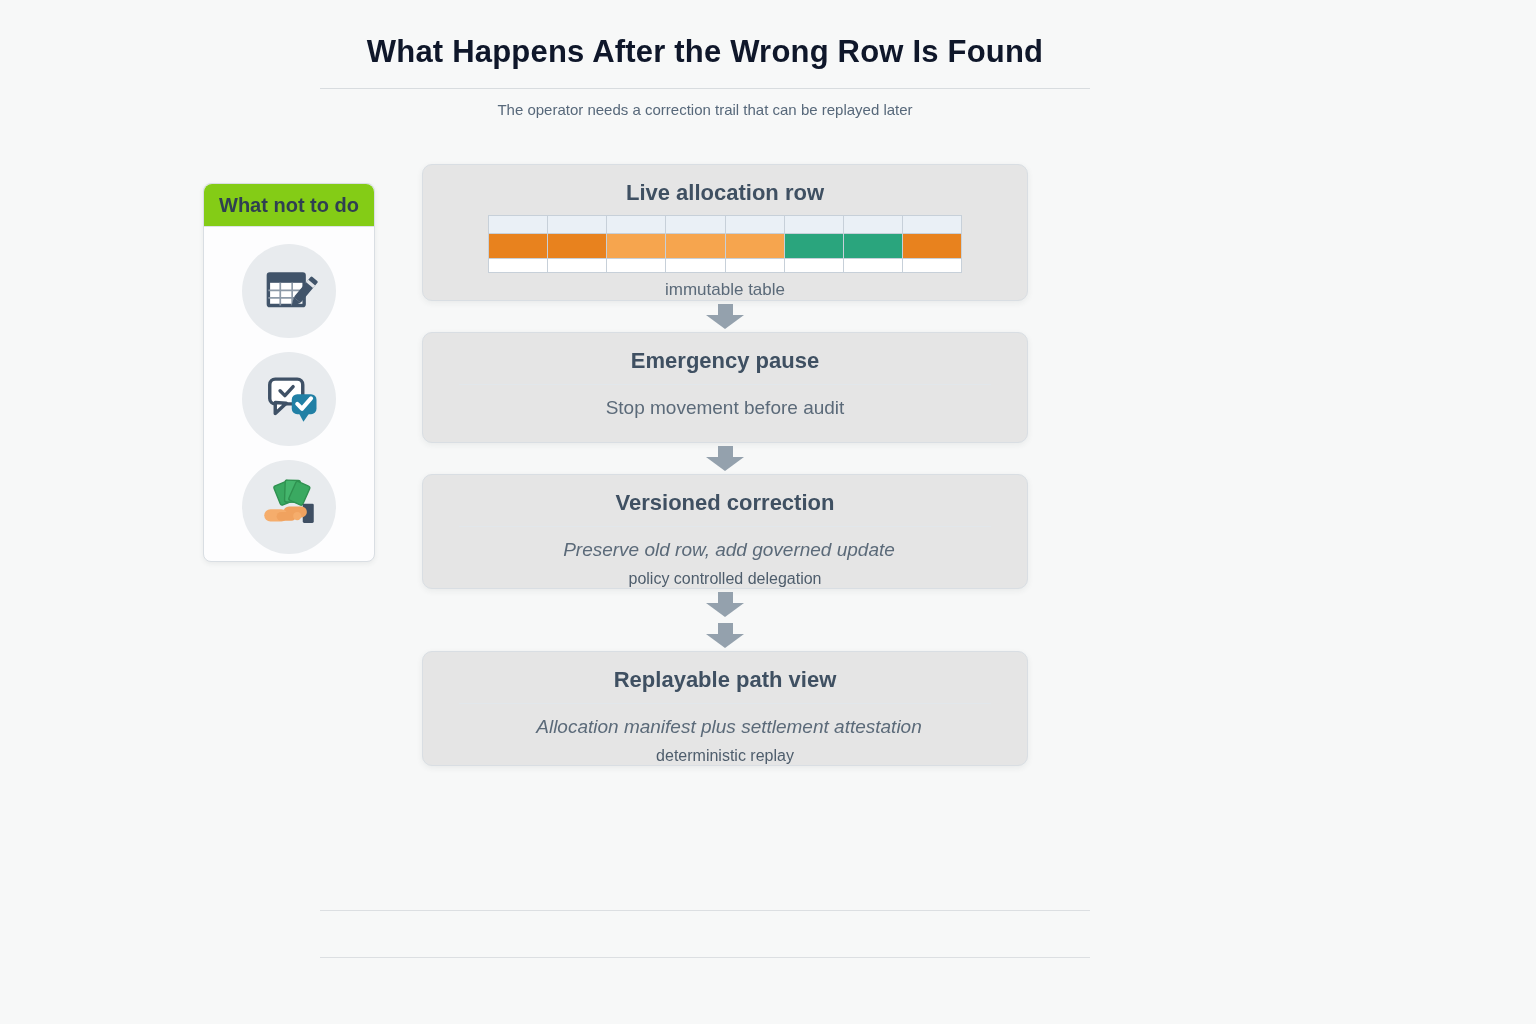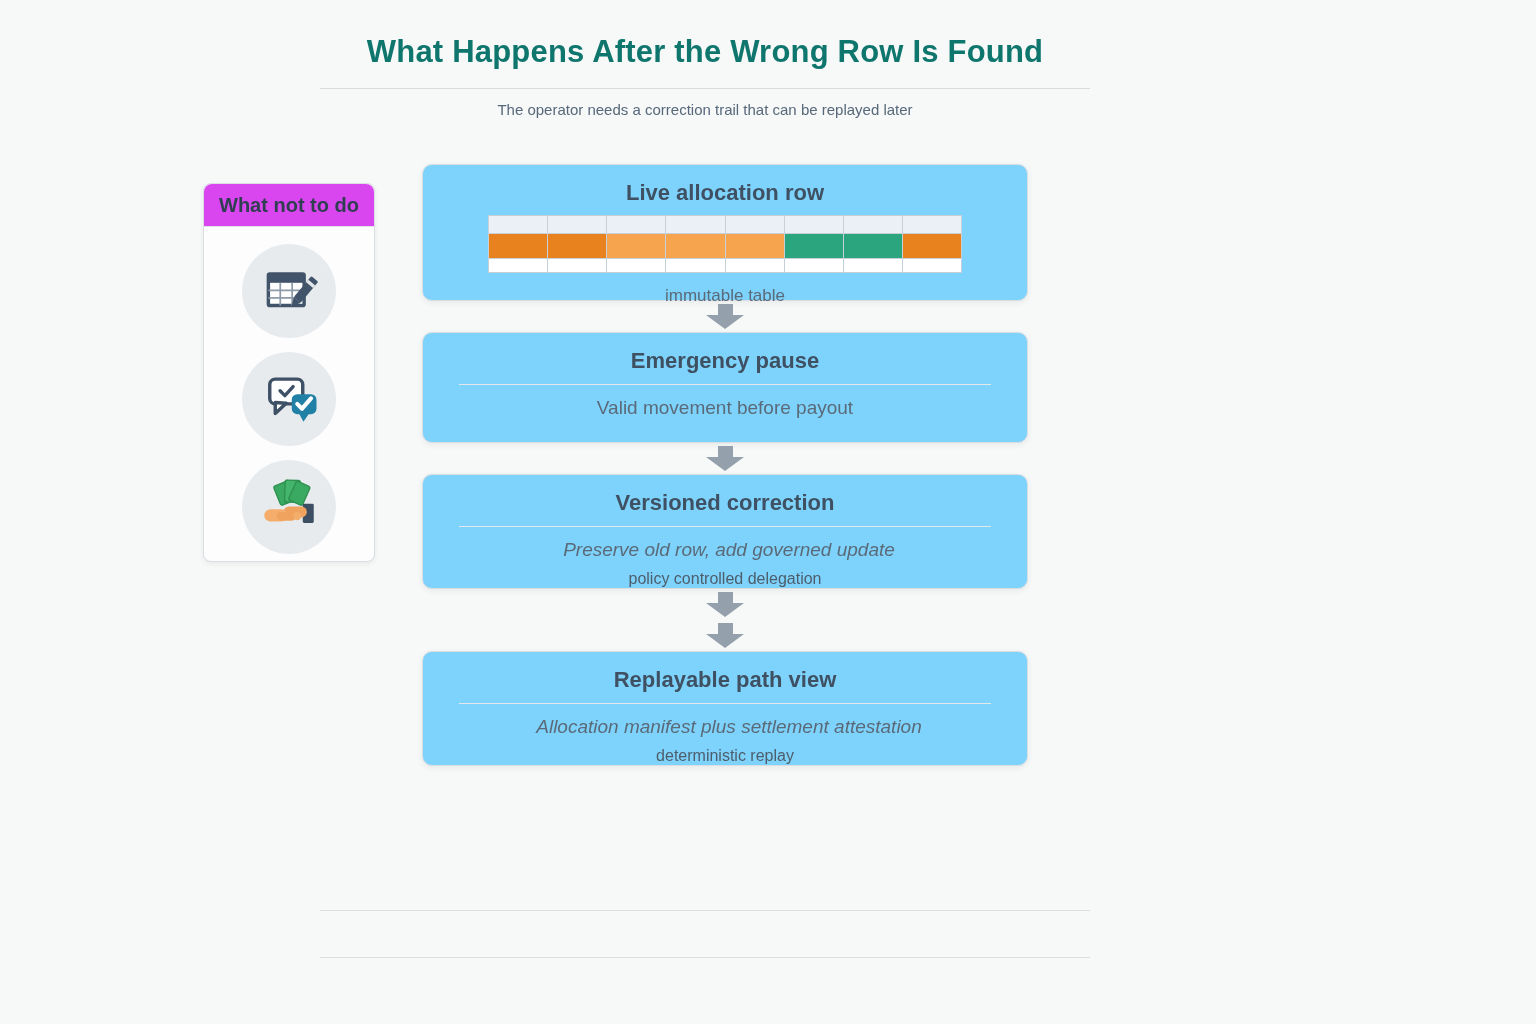--- a/index.html
+++ b/index.html
@@ -10,70 +10,70 @@
     color:#44546a;
     position:relative;
     overflow:hidden;
   }
   .canvas{position:absolute;inset:0;}
 
   
   .page-title{
     position:absolute;left:320px;top:34px;width:770px;
     text-align:center;font-size:31px;font-weight:bold;
-    letter-spacing:.2px;color:#0f766e;
+    letter-spacing:.2px;color:#0f172a;
   }
   .title-rule{
     position:absolute;left:320px;top:88px;width:770px;height:0;
     border-top:1px solid #d8dcdf;
   }
   .page-subtitle{
     position:absolute;left:320px;top:101px;width:770px;
     text-align:center;font-size:15px;color:#57687a;
   }
 
   
   .sidebar{
     position:absolute;left:203px;top:183px;width:172px;height:379px;
     background:#fdfdfe;border:1px solid #d9dee3;border-radius:8px;
     box-shadow:0 2px 5px rgba(40,50,60,.07);
     box-sizing:border-box;
   }
   .sidebar-header{
     height:42px;line-height:42px;text-align:center;
     font-size:20px;font-weight:bold;color:#2f3f51;
-    background:#d946ef;border-bottom:1px solid #dde2e6;
+    background:#84cc16;border-bottom:1px solid #dde2e6;
     border-radius:8px 8px 0 0;
   }
   .sidebar-icons{
     display:flex;flex-direction:column;align-items:center;
     padding-top:17px;gap:14px;
   }
   .icon-circle{
     width:94px;height:94px;border-radius:50%;
     background:#e8ebee;display:flex;align-items:center;justify-content:center;
   }
   .icon-circle svg{width:66px;height:66px;}
 
   
   .flow{
     position:absolute;left:422px;top:164px;width:606px;
     display:flex;flex-direction:column;align-items:stretch;
   }
   .step-box{
-    background:#7dd3fc;border:1px solid #d9dee3;border-radius:10px;
+    background:#e5e5e5;border:1px solid #d9dee3;border-radius:10px;
     box-shadow:0 2px 6px rgba(40,50,60,.07);
     box-sizing:border-box;text-align:center;
   }
   .step-title{font-size:22px;font-weight:bold;color:#3f5062;padding-top:15px;}
   .step-divider{width:88%;margin:10px auto 0;border-top:1px solid #e2e7eb;height:0;}
   .step-line1{font-size:19px;color:#5b6a79;margin-top:12px;}
   .step-line1.italic{font-style:italic;padding-left:8px;}
   .step-line2{font-size:16px;color:#4e5d6c;margin-top:9px;display:flex;justify-content:center;align-items:center;gap:8px;}
-  .step-caption{font-size:17px;color:#5b6a79;margin-top:13px;}
+  .step-caption{font-size:17px;color:#5b6a79;margin-top:7px;}
 
   .box-live{height:137px;}
   .box-pause{height:111px;}
   .box-std{height:115px;}
 
   
   .arrow{height:25px;margin:3px 0;display:flex;flex-direction:column;align-items:center;}
   .arrow-stem{width:15px;height:11px;background:#94a1ad;}
   .arrow-head{width:0;height:0;border-left:19px solid transparent;border-right:19px solid transparent;border-top:14px solid #94a1ad;}
 
@@ -205,21 +205,21 @@
     </div>
 
     <div class="arrow">
       <div class="arrow-stem"></div>
       <div class="arrow-head"></div>
     </div>
 
     <div class="step-box box-pause">
       <div class="step-title">Emergency pause</div>
       <div class="step-divider"></div>
-      <div class="step-line1">Valid movement before payout</div>
+      <div class="step-line1">Stop movement before audit</div>
     </div>
 
     <div class="arrow">
       <div class="arrow-stem"></div>
       <div class="arrow-head"></div>
     </div>
 
     <div class="step-box box-std">
       <div class="step-title">Versioned correction</div>
       <div class="step-divider"></div>

